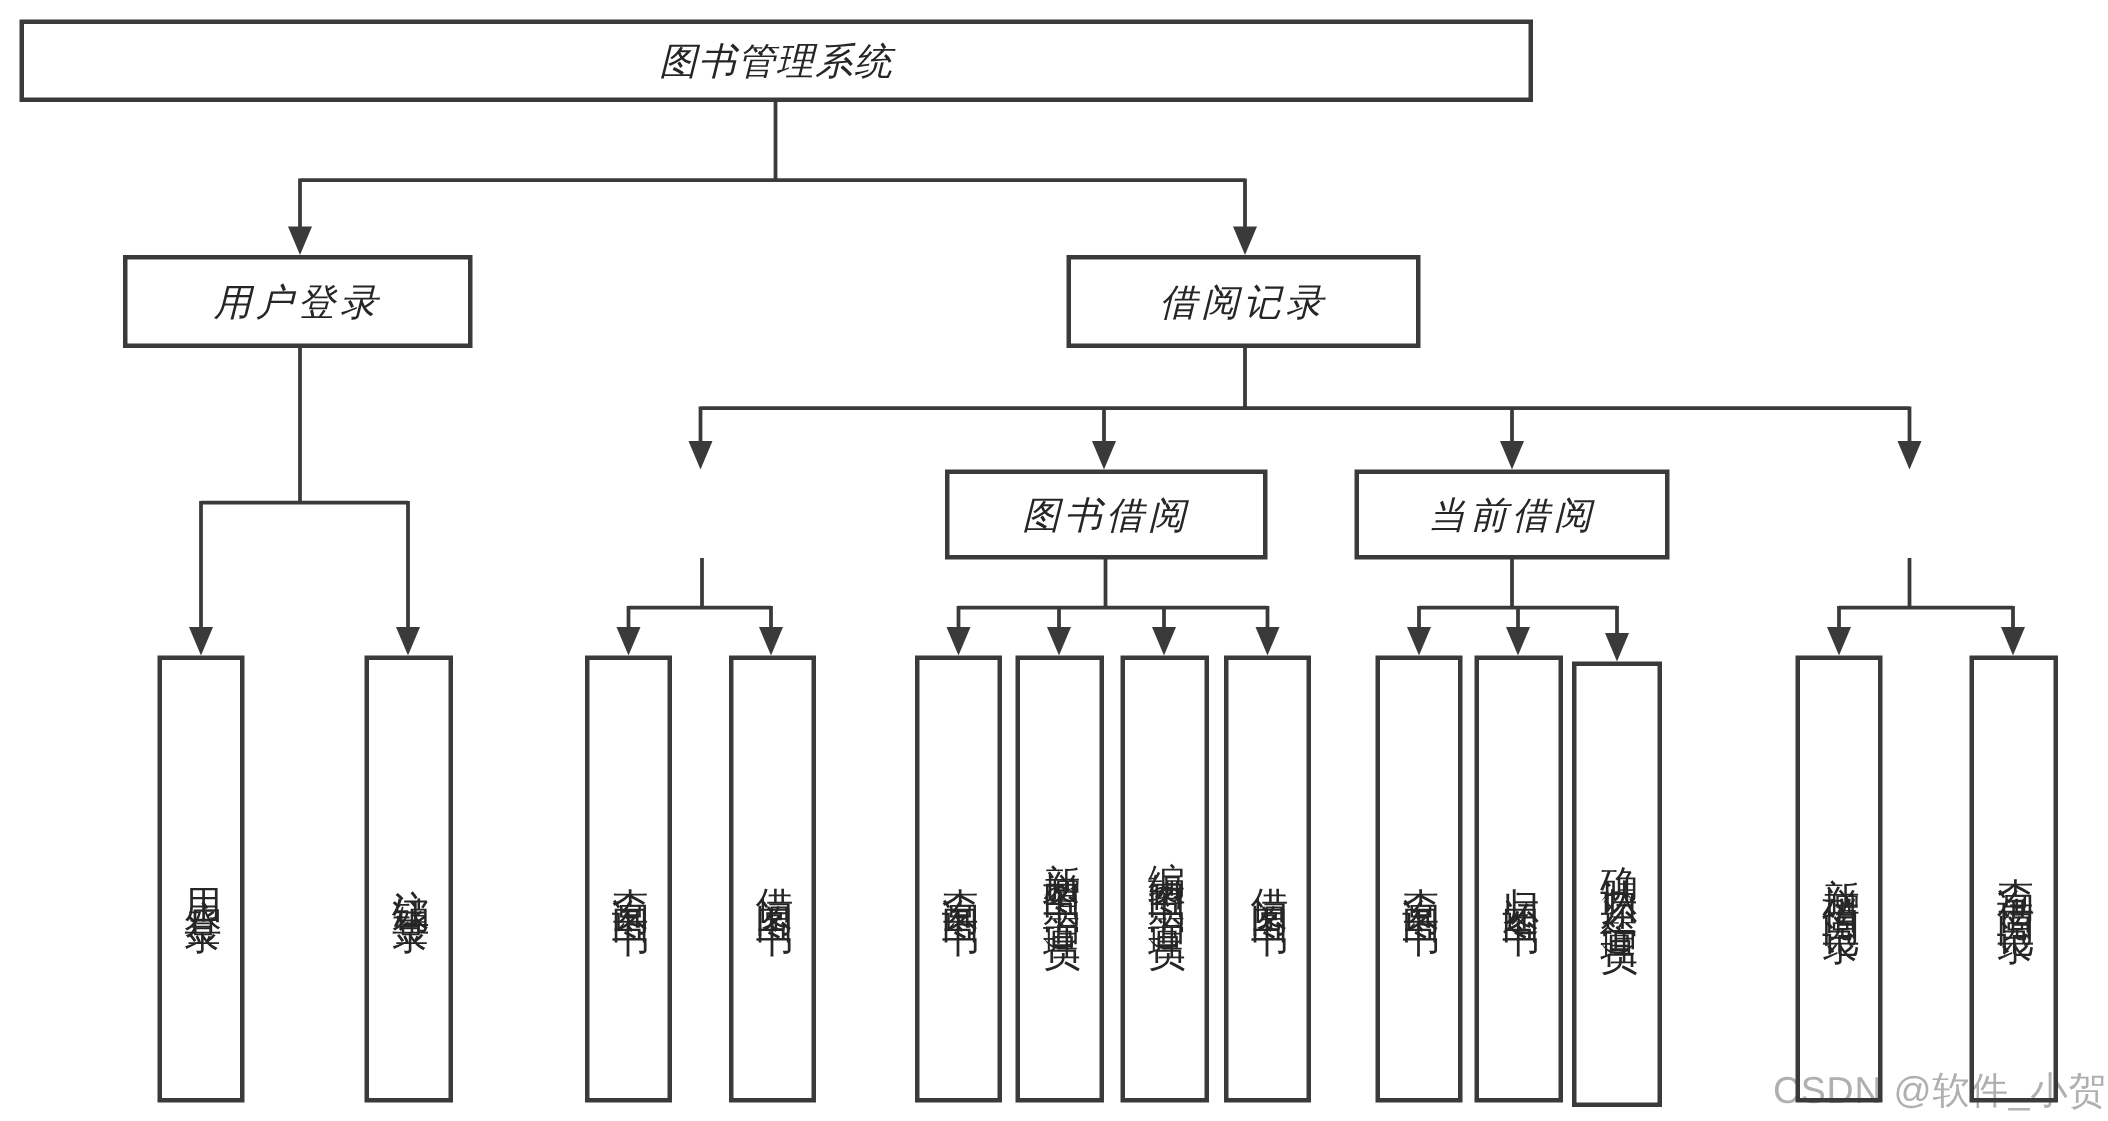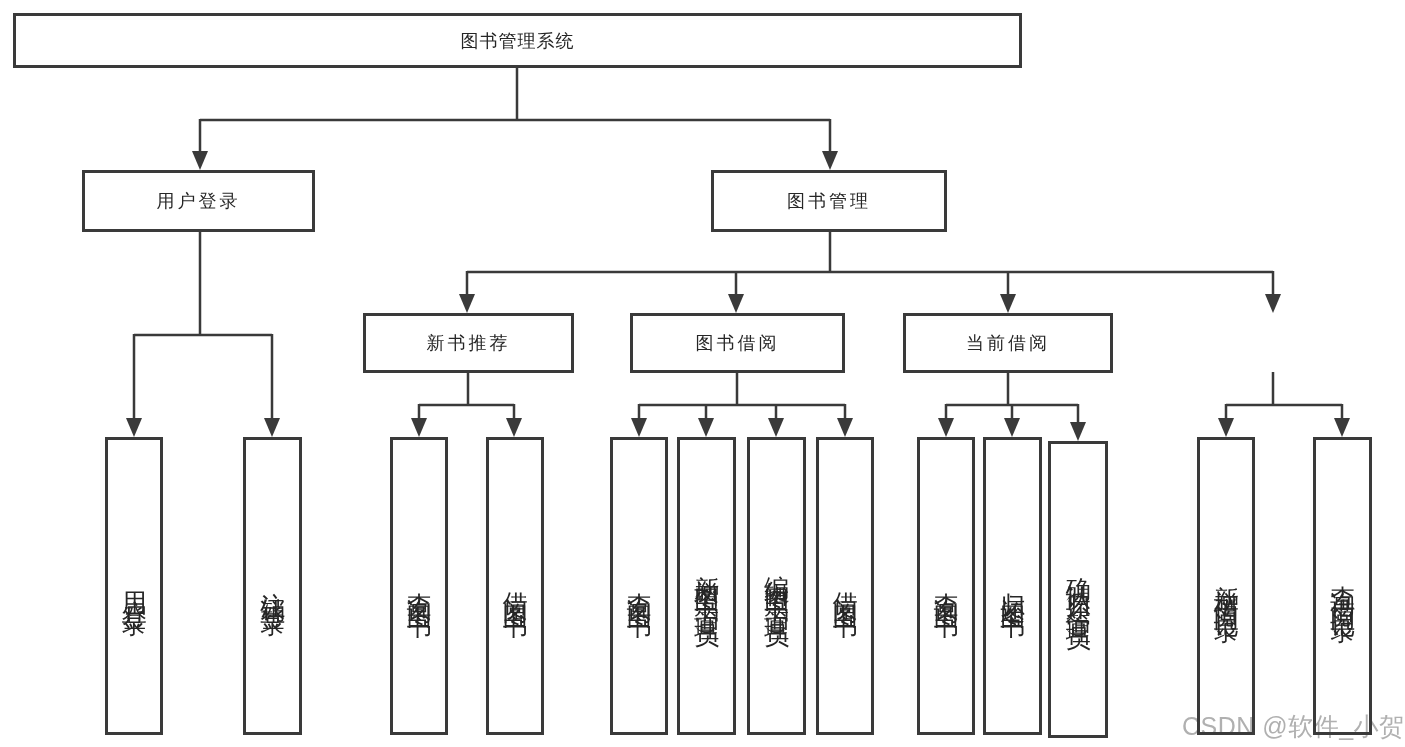--- a/index.html
+++ b/index.html
@@ -3,21 +3,21 @@
 <meta charset="utf-8">
 <style>
   html,body{margin:0;padding:0;background:#ffffff;}
   body{width:1405px;height:747px;position:relative;overflow:hidden;
        font-family:"Liberation Sans","DejaVu Sans",sans-serif;}
   .stage{position:absolute;left:0;top:0;width:1405px;height:747px;}
   .connectors{position:absolute;left:0;top:0;z-index:1;}
   .node{position:absolute;box-sizing:border-box;border:3px solid #3a3a3a;
         background:transparent;display:flex;align-items:center;justify-content:center;
         color:#262626;z-index:2;}
-  .h{font-size:18px;letter-spacing:3px;white-space:nowrap;}
+  .h{font-size:25px;letter-spacing:3px;white-space:nowrap;font-style:italic;}
   .root-label{letter-spacing:1px;}
   .v{writing-mode:vertical-rl;text-orientation:mixed;font-size:25px;
      letter-spacing:7px;line-height:1.1;}
   .watermark{position:absolute;left:1182px;top:710px;z-index:0;
              font-size:25px;color:#b0b0b0;white-space:nowrap;letter-spacing:0.5px;}
 </style>
 </head>
 <body>
 
 <div class="stage">
@@ -53,23 +53,22 @@
       <polygon points="1004,418 1020,418 1012,437"></polygon>
       <polygon points="1070,422 1086,422 1078,441"></polygon>
       <polygon points="1218,418 1234,418 1226,437"></polygon>
       <polygon points="1334,418 1350,418 1342,437"></polygon>
     </g>
   </svg>
 
   <div class="node h root-label" style="left:13px;top:13px;width:1009px;height:55px;">图书管理系统</div>
 
   <div class="node h" style="left:82px;top:170px;width:233px;height:62px;">用户登录</div>
-  <div class="node h" style="left:711px;top:170px;width:236px;height:62px;">图书管理</div>
+  <div class="node h" style="left:711px;top:170px;width:236px;height:62px;">借阅记录</div>
 
-  <div class="node h" style="left:363px;top:313px;width:211px;height:60px;">新书推荐</div>
   <div class="node h" style="left:903px;top:313px;width:210px;height:60px;">当前借阅</div>
   <div class="node h" style="left:630px;top:313px;width:215px;height:60px;">图书借阅</div>
 
   <div class="node v" style="left:105px;top:437px;width:58px;height:298px;">用户登录</div>
   <div class="node v" style="left:243px;top:437px;width:59px;height:298px;">注销登录</div>
 
   <div class="node v" style="left:390px;top:437px;width:58px;height:298px;">查询图书</div>
   <div class="node v" style="left:486px;top:437px;width:58px;height:298px;">借阅图书</div>
 
   <div class="node v" style="left:610px;top:437px;width:58px;height:298px;">查询图书</div>

